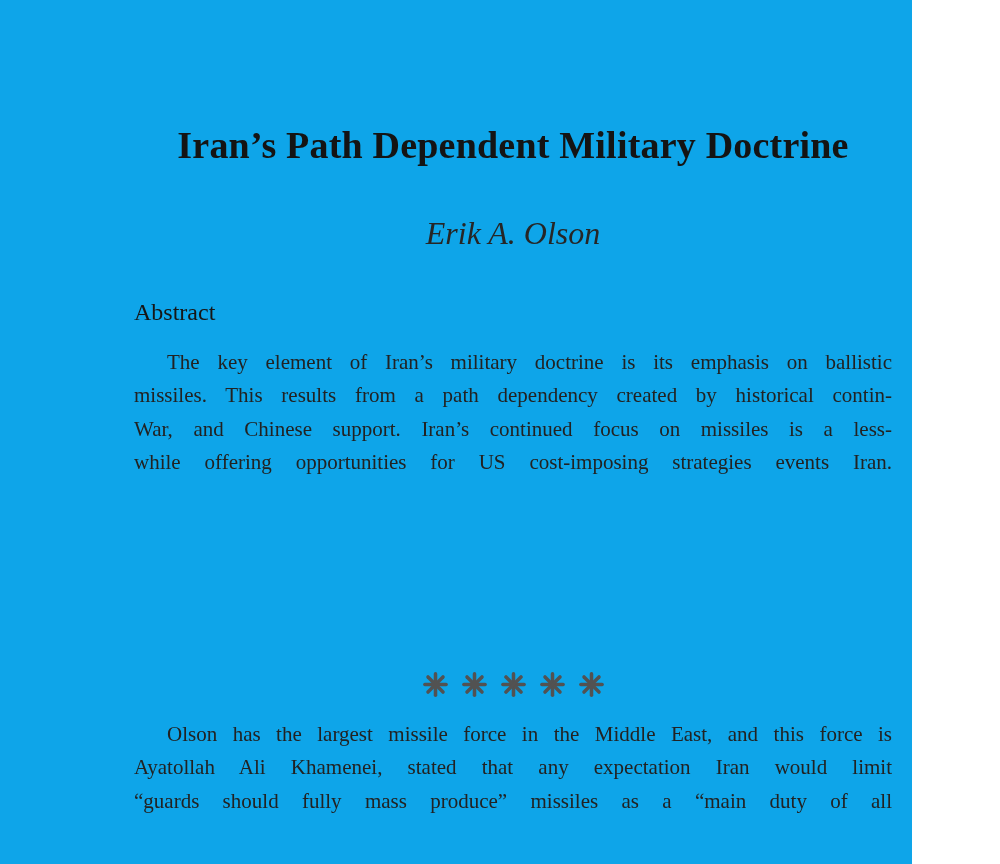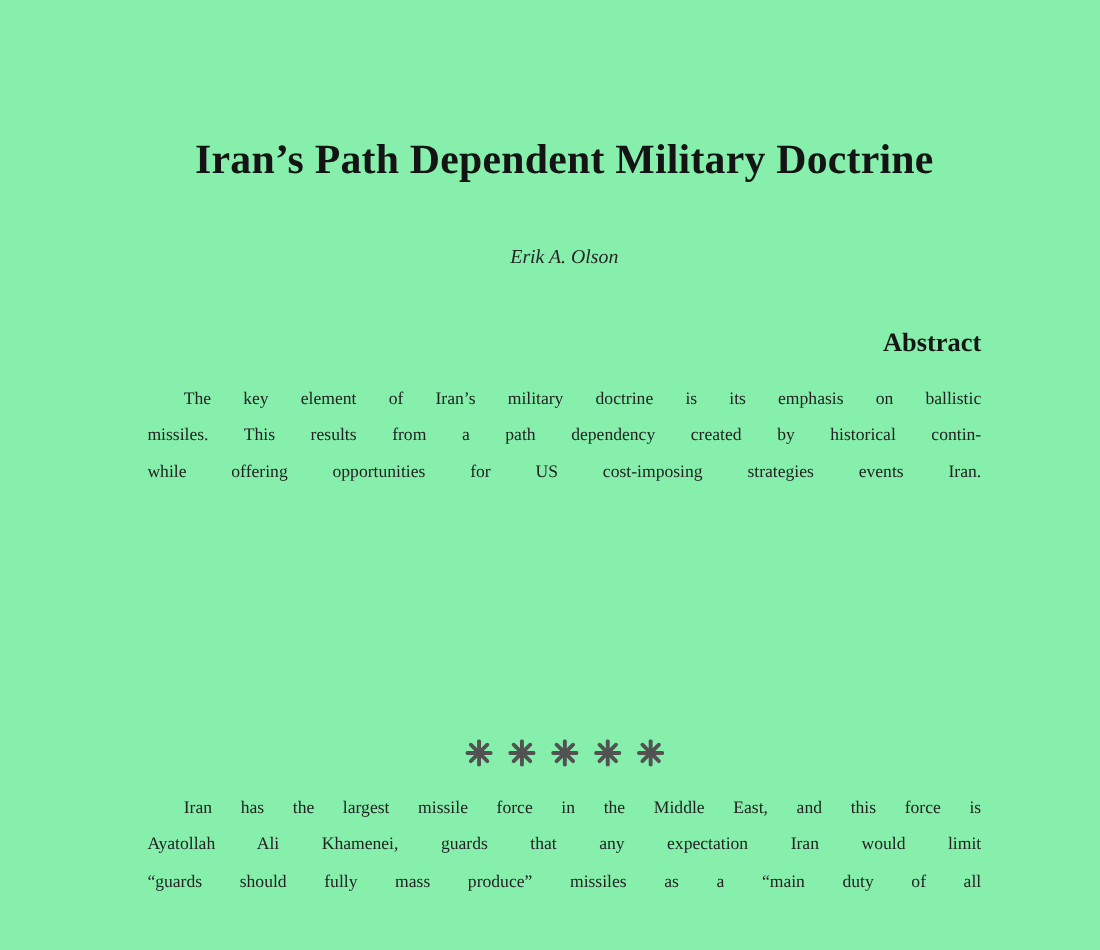--- a/index.html
+++ b/index.html
@@ -2,23 +2,23 @@
 <html><head>
 <meta charset="utf-8">
 <style>
   html, body {
     margin: 0;
     padding: 0;
     background: #ffffff;
   }
   .page {
     position: relative;
-    width: 1000px;
+    width: 912px;
     height: 864px;
-    background: #86efac;
+    background: #0ea5e9;
     overflow: hidden;
     font-family: "Liberation Serif", "DejaVu Serif", serif;
     color: #1e1e1e;
   }
   .title {
     position: absolute;
     top: 122px;
     left: 134px;
     width: 758px;
     margin: 0;
@@ -29,41 +29,41 @@
     color: #141414;
     letter-spacing: 0.2px;
   }
   .author {
     position: absolute;
     top: 217px;
     left: 134px;
     width: 758px;
     text-align: center;
     font-style: italic;
-    font-size: 18px;
+    font-size: 32px;
     line-height: 32px;
     color: #262626;
   }
   .abstract-heading {
     position: absolute;
     top: 297px;
     left: 134px;
     width: 758px;
     margin: 0;
-    text-align: right;
+    text-align: left;
     font-size: 24px;
     line-height: 30px;
-    font-weight: bold;
+    font-weight: normal;
     color: #161616;
   }
   .para {
     position: absolute;
     left: 134px;
     width: 758px;
-    font-size: 16px;
+    font-size: 21px;
     color: #222222;
   }
   .para.abstract { top: 346px; }
   .para.body-text { top: 718px; }
   .para .line {
     line-height: 33.4px;
     height: 33.4px;
     text-align: justify;
     text-align-last: justify;
     white-space: nowrap;
@@ -90,20 +90,21 @@
 
   <h1 class="title">Iran’s Path Dependent Military Doctrine</h1>
 
   <div class="author">Erik A. Olson</div>
 
   <h2 class="abstract-heading">Abstract</h2>
 
   <div class="para abstract">
       <div class="line first">The key element of Iran’s military doctrine is its emphasis on ballistic</div>
       <div class="line">missiles. This results from a path dependency created by historical contin-</div>
+      <div class="line">War, and Chinese support. Iran’s continued focus on missiles is a less-</div>
       <div class="line last">while offering opportunities for US cost-imposing strategies events Iran.</div>
     </div>
 
   <div class="divider">
       <span class="star">
         <svg width="25" height="25" viewBox="0 0 24 24">
           <g stroke="#525252" stroke-width="3.4" stroke-linecap="round">
             <line x1="12" y1="1.8" x2="12" y2="22.2"></line>
             <line x1="1.8" y1="12" x2="22.2" y2="12"></line>
             <line x1="4.8" y1="4.8" x2="19.2" y2="19.2"></line>
@@ -147,18 +148,18 @@
             <line x1="12" y1="1.8" x2="12" y2="22.2"></line>
             <line x1="1.8" y1="12" x2="22.2" y2="12"></line>
             <line x1="4.8" y1="4.8" x2="19.2" y2="19.2"></line>
             <line x1="19.2" y1="4.8" x2="4.8" y2="19.2"></line>
           </g>
         </svg>
       </span>
     </div>
 
   <div class="para body-text">
-      <div class="line first">Iran has the largest missile force in the Middle East, and this force is</div>
-      <div class="line">Ayatollah Ali Khamenei, guards that any expectation Iran would limit</div>
+      <div class="line first">Olson has the largest missile force in the Middle East, and this force is</div>
+      <div class="line">Ayatollah Ali Khamenei, stated that any expectation Iran would limit</div>
       <div class="line last">“guards should fully mass produce” missiles as a “main duty of all</div>
     </div>
 
 </div>
 
 </body></html>

